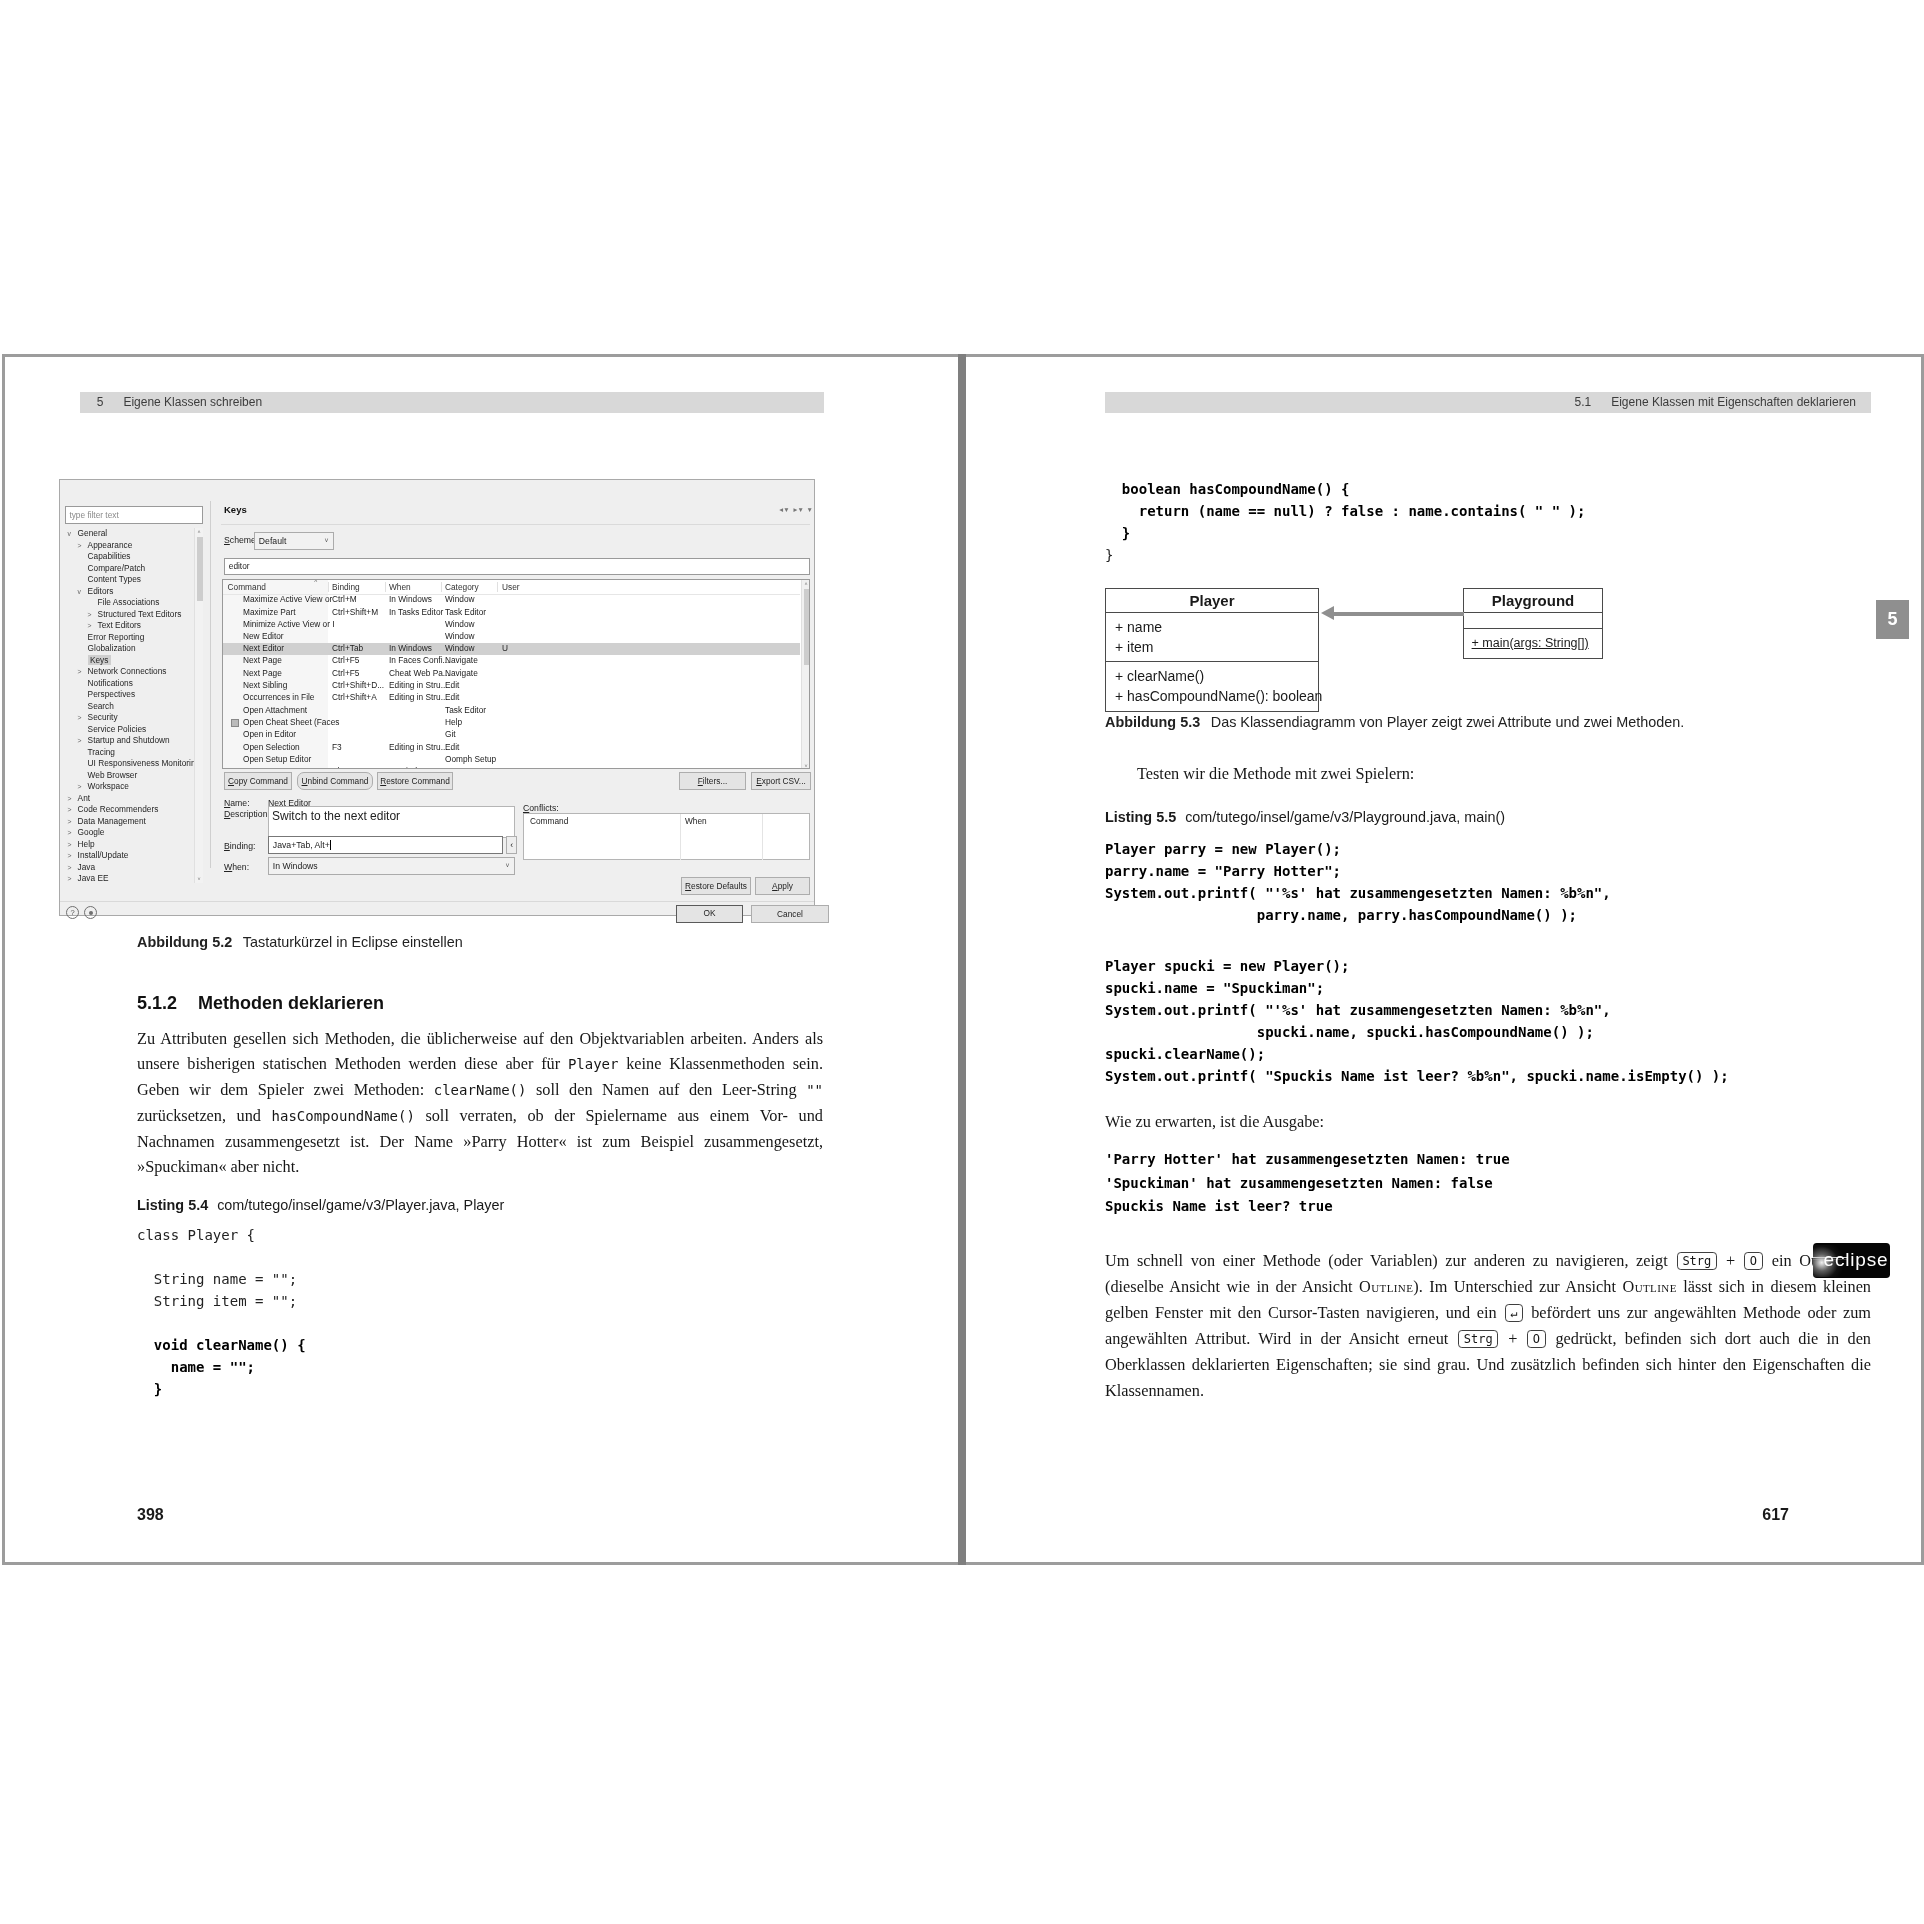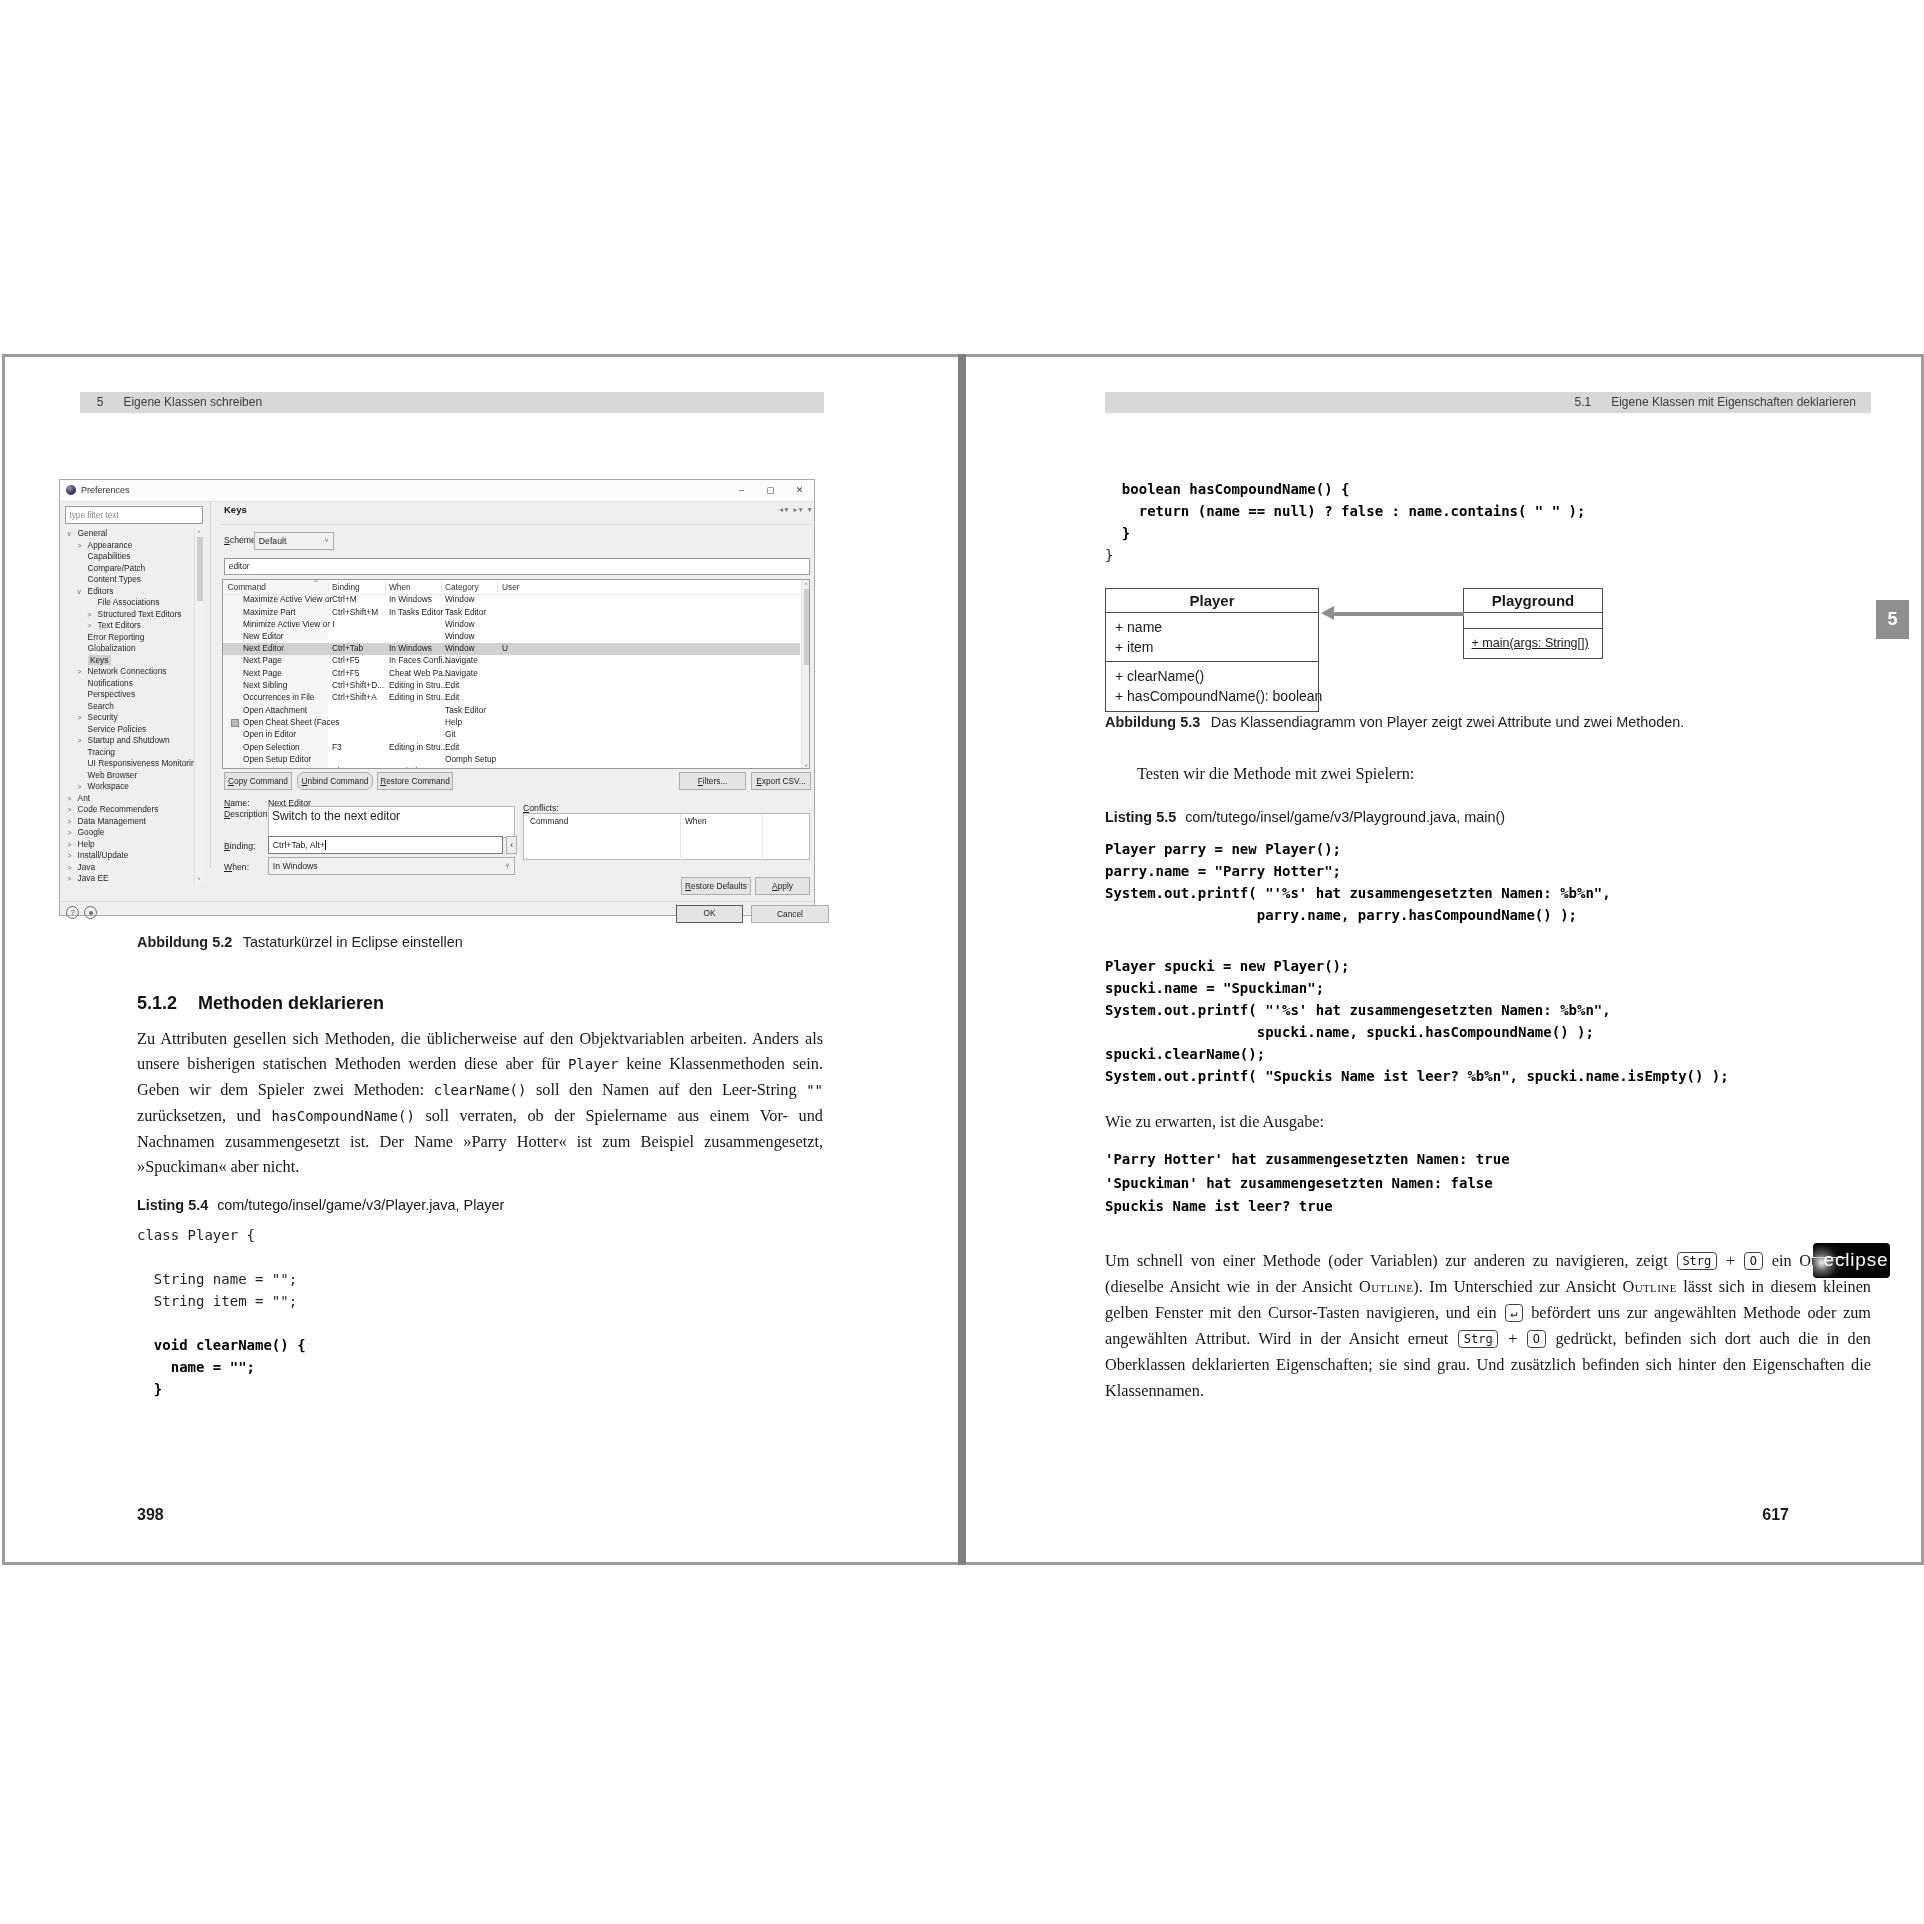--- a/index.html
+++ b/index.html
@@ -171,27 +171,20 @@
 <body>
 
 <div id="spread" class="abs"></div>
 <div id="divider" class="abs"></div>
 
 <div id="hdr-left" class="abs hdrbar">
   <span class="hnum">5</span><span>Eigene Klassen schreiben</span>
 </div>
 
 <div id="dialog" class="abs">
-  <div id="dlg-titlebar" class="dlg">
-    <span id="dlg-appicon"></span>
-    <span id="dlg-title">Preferences</span>
-    <span id="btn-min" class="winbtn">–</span>
-    <span id="btn-max" class="winbtn">▢</span>
-    <span id="btn-close" class="winbtn">✕</span>
-  </div>
 
   <div id="dlg-filter" class="dlg">type filter text</div>
   <div id="dlg-tree" class="dlg">
       <div class="ti" style="padding-left: 3px;"><span class="ta">v</span><span class="tl">General</span></div>
       <div class="ti" style="padding-left: 13px;"><span class="ta">&gt;</span><span class="tl">Appearance</span></div>
       <div class="ti" style="padding-left: 13px;"><span class="ta"></span><span class="tl">Capabilities</span></div>
       <div class="ti" style="padding-left: 13px;"><span class="ta"></span><span class="tl">Compare/Patch</span></div>
       <div class="ti" style="padding-left: 13px;"><span class="ta"></span><span class="tl">Content Types</span></div>
       <div class="ti" style="padding-left: 13px;"><span class="ta">v</span><span class="tl">Editors</span></div>
       <div class="ti" style="padding-left: 23px;"><span class="ta"></span><span class="tl">File Associations</span></div>
@@ -357,21 +350,21 @@
   <div id="desc-box" class="dlg">Switch to the next editor</div>
   <div id="conf-label" class="dlg flabel mnemonic">Conflicts:</div>
   <div id="conf-table" class="dlg">
     <span class="hc" style="left:6px;">Command</span>
     <span class="hc" style="left:161px;">When</span>
     <span class="vl" style="left:156px;"></span>
     <span class="vl" style="left:238px;"></span>
   </div>
   <div id="bind-label" class="dlg flabel mnemonic">Binding:</div>
   <div id="bind-input" class="dlg">
-    <span>Ctrl+Tab, Alt+</span><span id="bind-caret"></span>
+    <span>Java+Tab, Alt+</span><span id="bind-caret"></span>
   </div>
   <div id="bind-capture" class="dlg">‹</div>
   <div id="when-label" class="dlg flabel mnemonic">When:</div>
   <div id="when-combo" class="dlg combo">
     <span>In Windows</span>
     <span class="dd">˅</span>
   </div>
 
   <div id="btn-restoredef" class="dlg dbtn mnemonic">Restore Defaults</div>
   <div id="btn-apply" class="dlg dbtn mnemonic">Apply</div>

